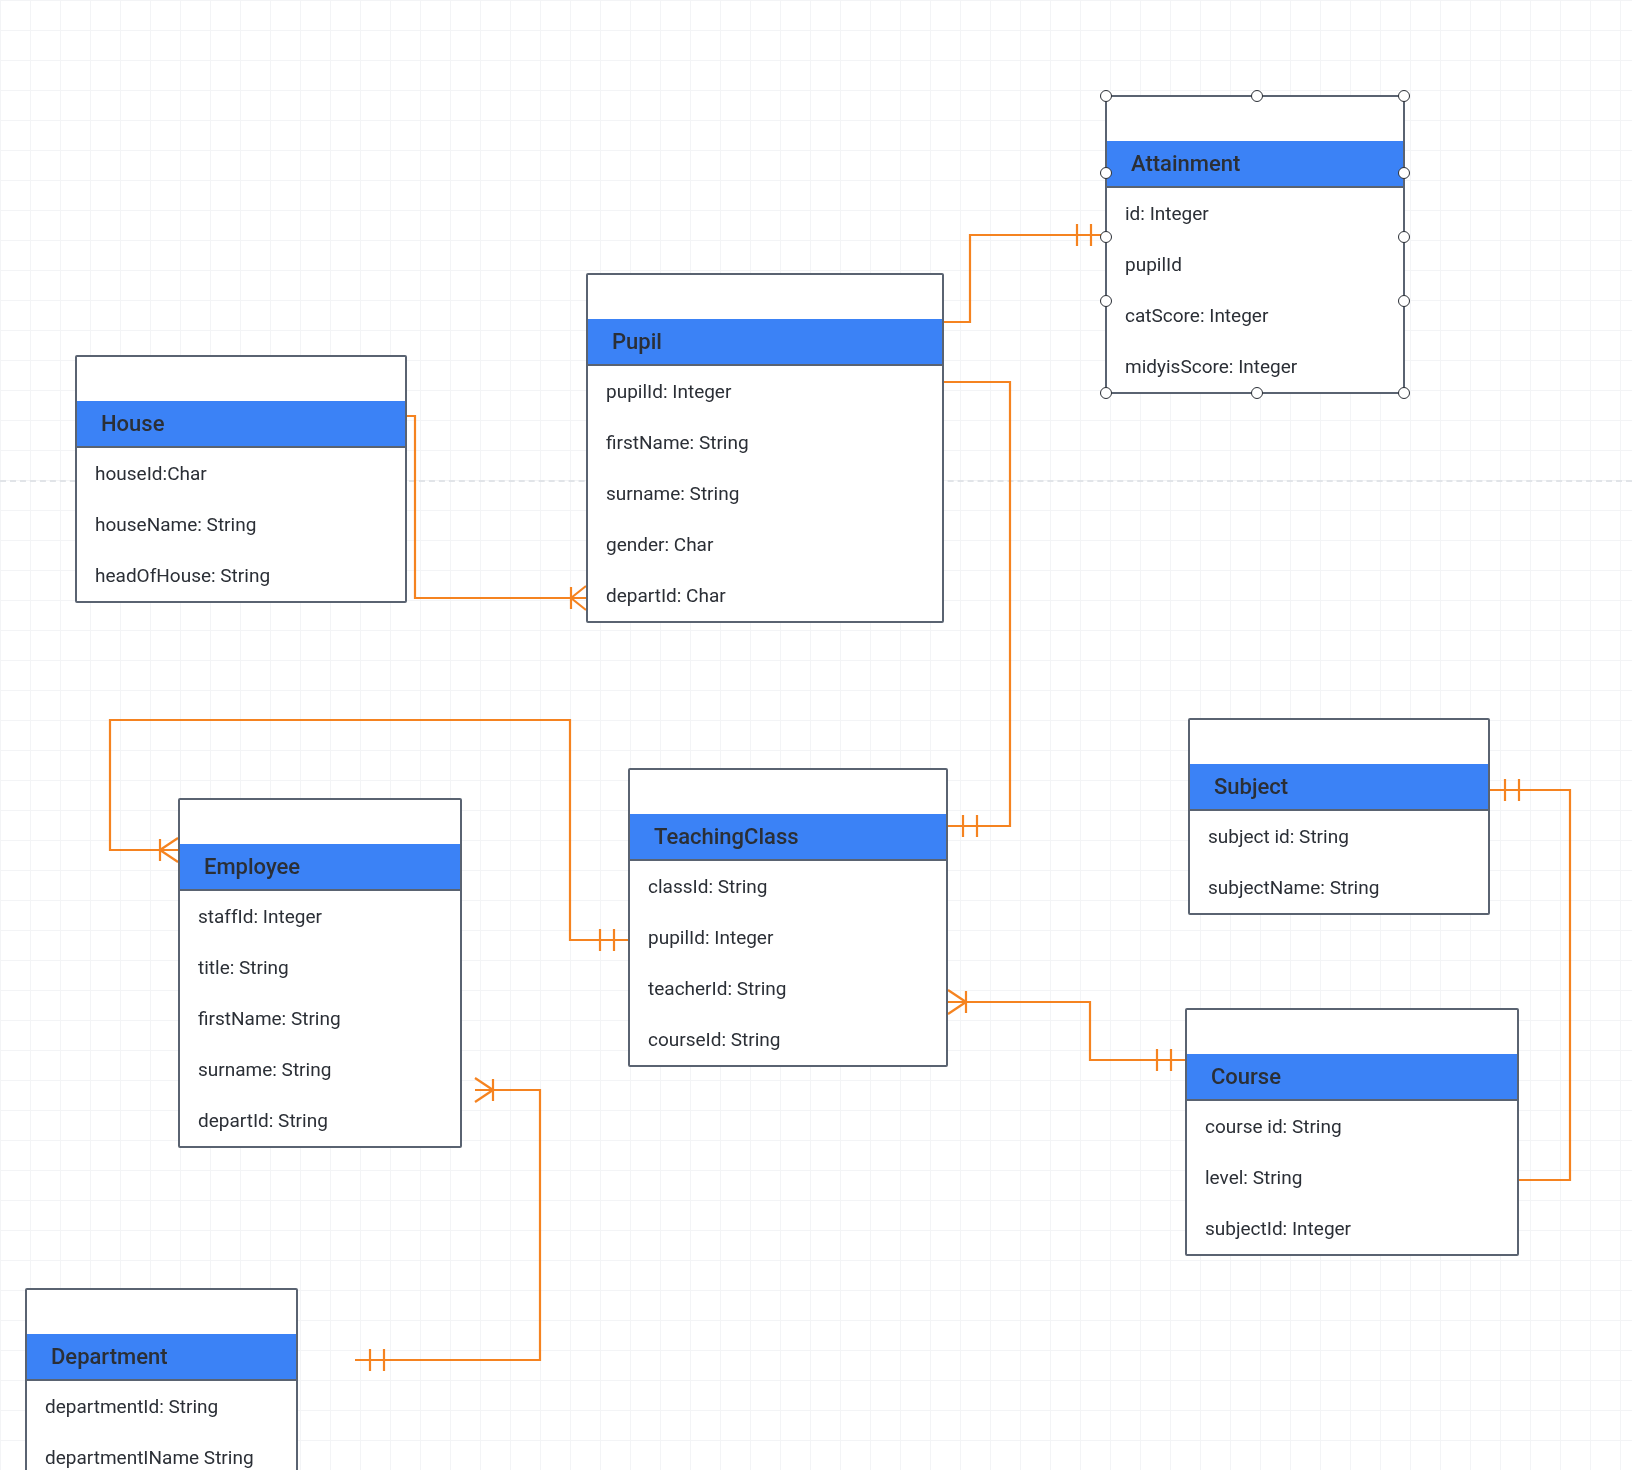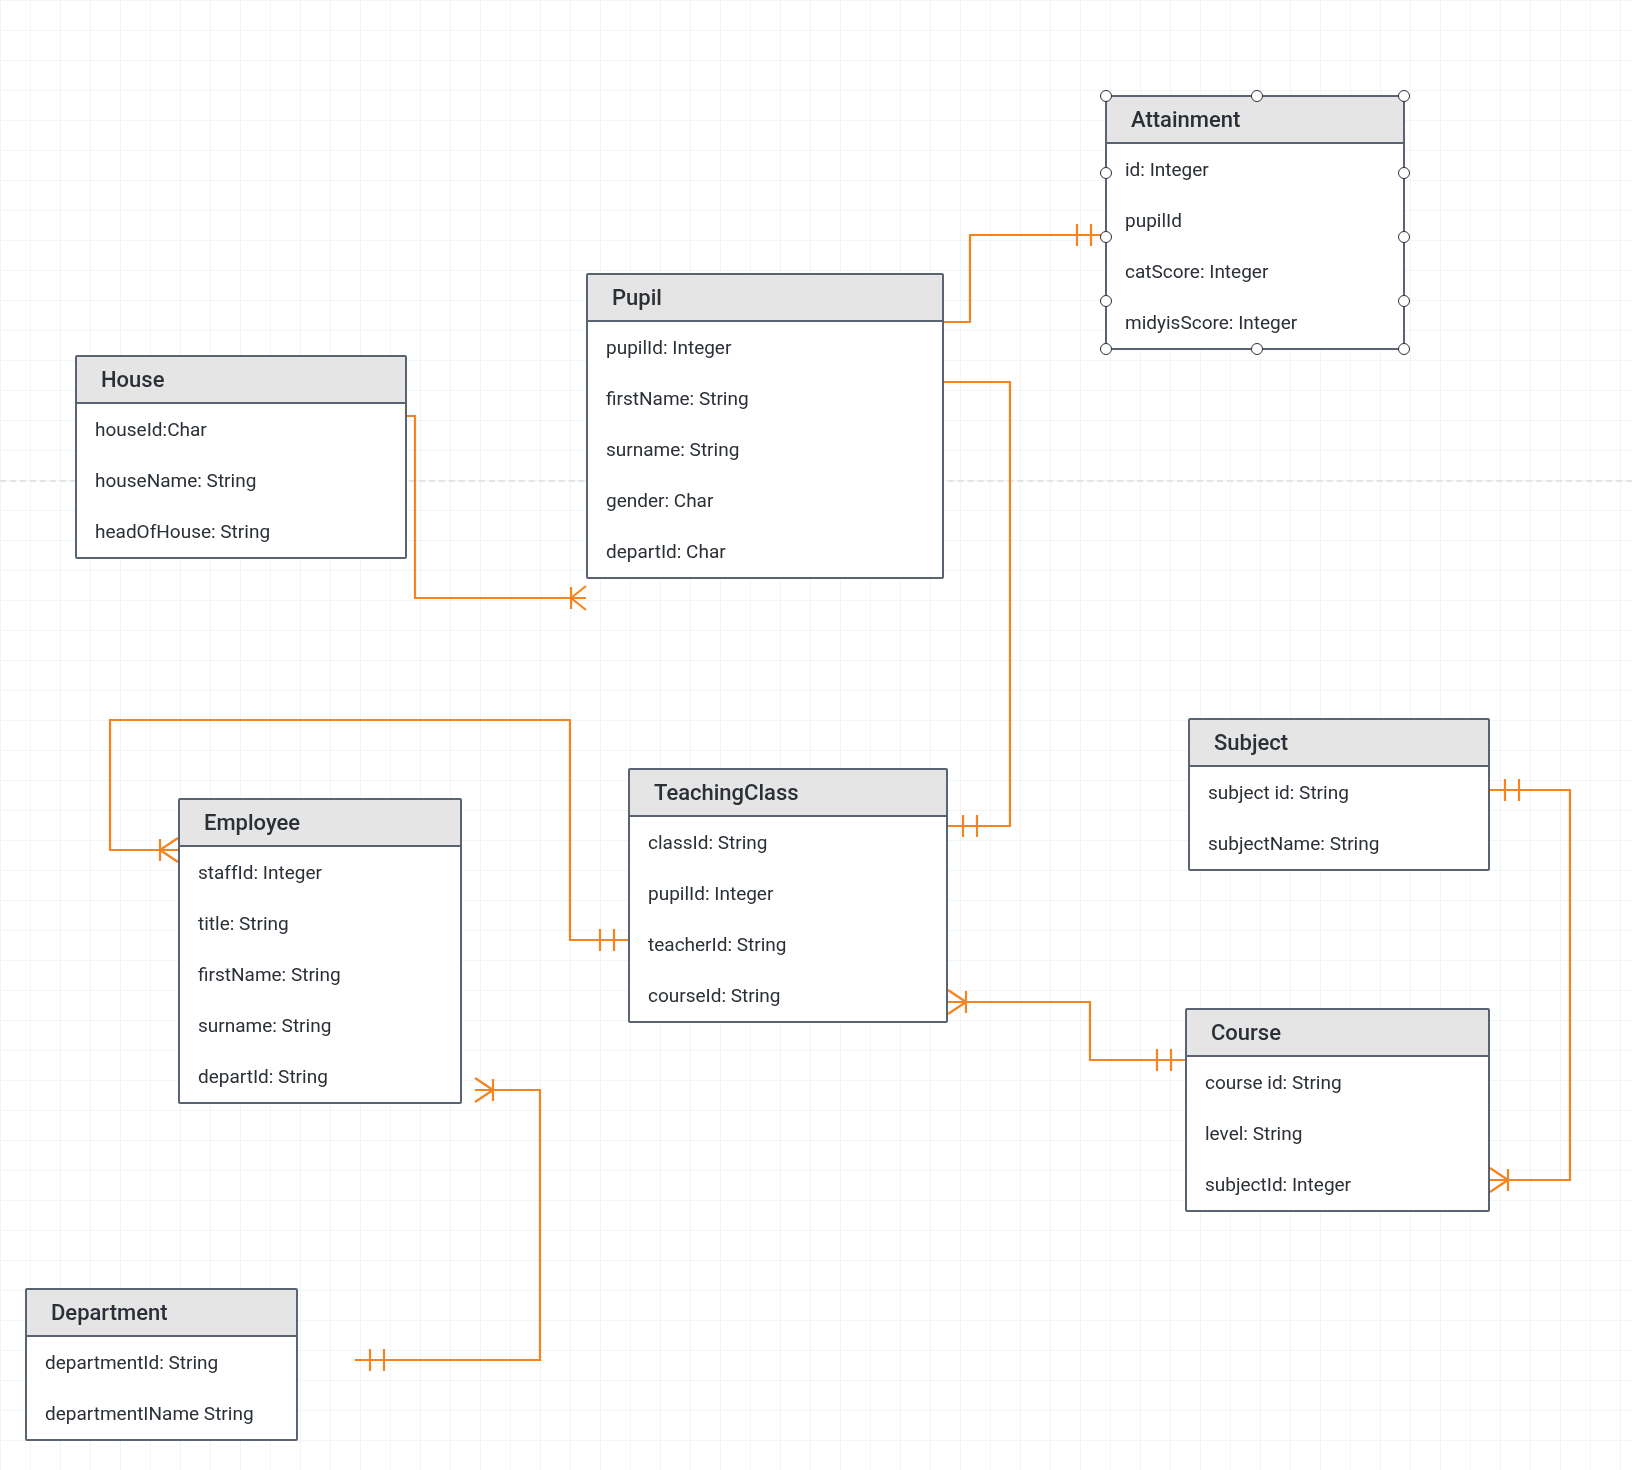--- a/index.html
+++ b/index.html
@@ -37,25 +37,26 @@
   .entity {
     position: absolute;
     border: 2px solid #5a6371;
     border-radius: 2px;
     background: #fff;
     font-size: 22px;
     color: #2b2f36;
     box-shadow: none;
   }
   .entity .header {
-    background: #e5e5e5;
+    background: #3b82f6;
     border-bottom: 2px solid #5a6371;
     padding: 10px 16px 10px 24px;
     font-weight: 500;
     color: #2b2f36;
+    margin-top: 44px;
   }
   .entity .row {
     padding: 14px 18px;
     font-size: 19px;
     color: #2b2f36;
   }
   .entity.selected .handle {
     position: absolute;
     width: 12px; height: 12px;
     border: 1.5px solid #2b2f36;
@@ -200,21 +201,21 @@
     <div class="row">teacherId: String</div>
     <div class="row">courseId: String</div>
   </div>
 
   <div class="entity" style="left:1188px; top:718px; width:302px;">
     <div class="header">Subject</div>
     <div class="row">subject id: String</div>
     <div class="row">subjectName: String</div>
   </div>
 
-  <div class="entity" style="left:1185px; top:1008px; width:305px;">
+  <div class="entity" style="left:1185px; top:1008px; width:334px;">
     <div class="header">Course</div>
     <div class="row">course id: String</div>
     <div class="row">level: String</div>
     <div class="row">subjectId: Integer</div>
   </div>
 
   <div class="entity" style="left:25px; top:1288px; width:273px;">
     <div class="header">Department</div>
     <div class="row">departmentId: String</div>
     <div class="row">departmentIName String</div>

